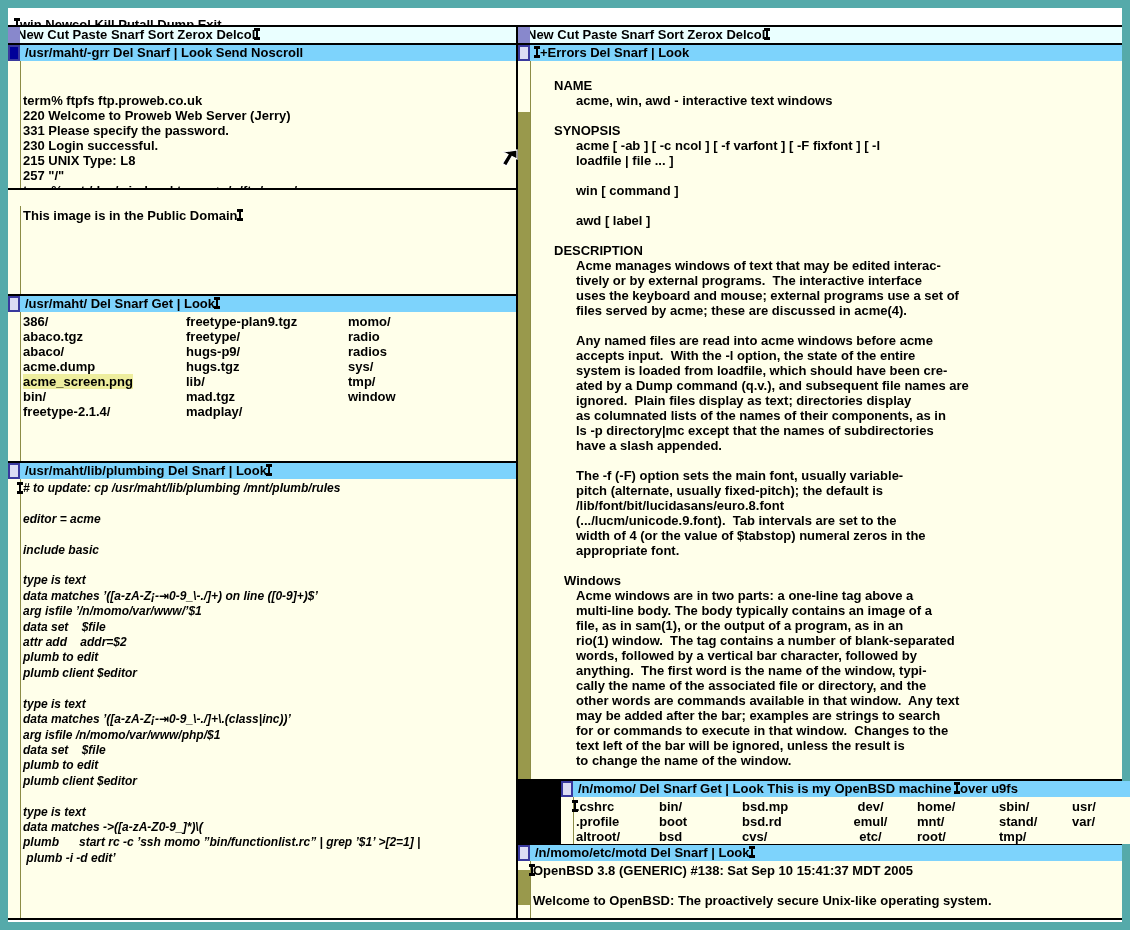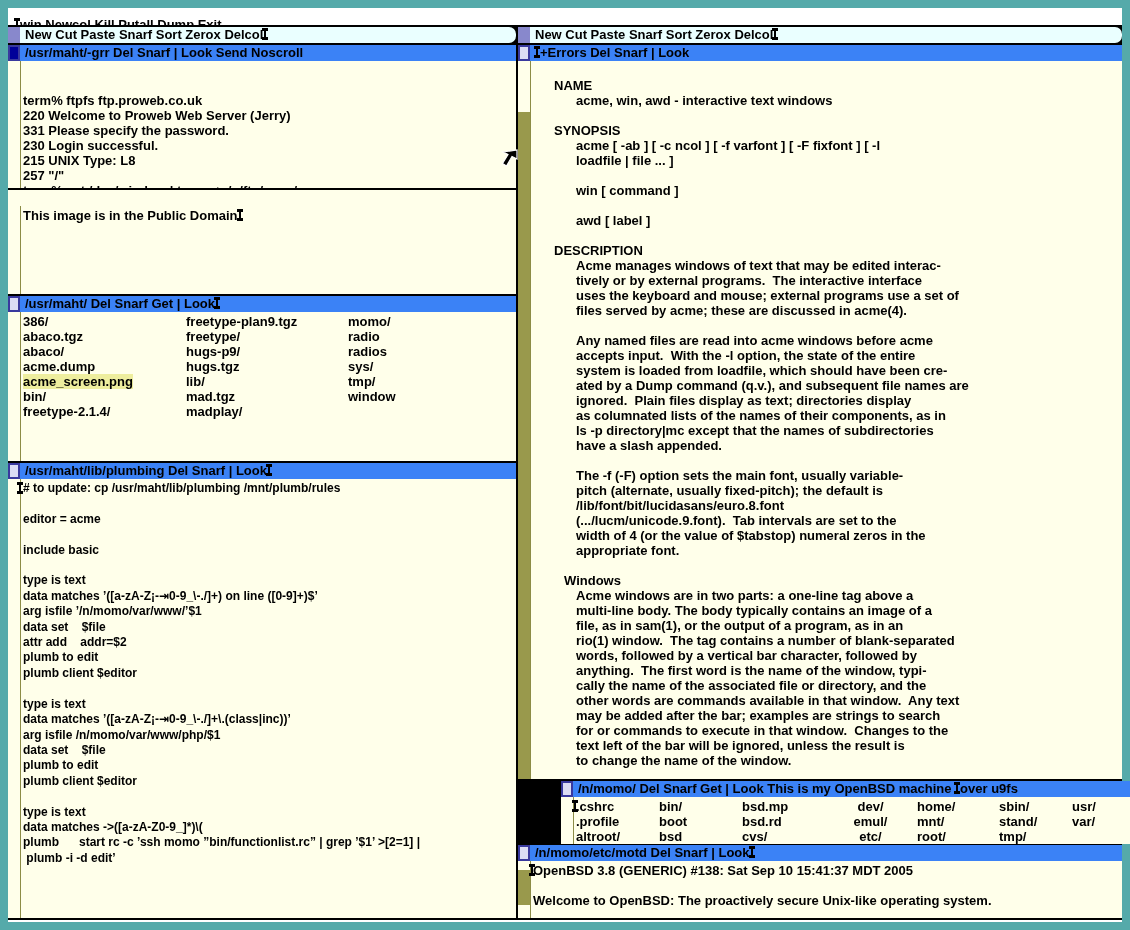--- a/index.html
+++ b/index.html
@@ -8,39 +8,39 @@
   #content{position:absolute;left:8px;top:8px;width:1114px;height:914px;background:#ffffff;}
   #menu-row{position:absolute;left:0;top:8px;width:100%;height:17px;background:#ffffff;
     font-size:13px;line-height:17px;white-space:nowrap;padding-left:7px;box-sizing:border-box;}
   #menu-sep{position:absolute;left:0;top:17px;width:100%;height:2px;background:#000;}
   #columns{position:absolute;left:0;top:19px;width:1114px;height:893px;background:#000;
     box-shadow:inset 1px 0 #000,inset -1px 0 #000;}
   .col{position:absolute;top:0;height:100%;}
   #col-left{left:0;width:508px;}
   #col-right{left:510px;width:604px;}
   .coltag{position:absolute;left:0;top:0;width:100%;height:16px;background:#eaffff;
-    font-size:13px;line-height:16px;white-space:nowrap;padding-left:17px;box-sizing:border-box;border-radius:7px;}
+    font-size:13px;line-height:16px;white-space:nowrap;padding-left:9px;box-sizing:border-box;}
   .window{position:absolute;left:0;width:100%;background:#ffffea;}
-  .tag{position:absolute;left:0;top:0;right:0;height:16px;background:#3b82f6;
+  .tag{position:absolute;left:0;top:0;right:0;height:16px;background:#7dd3fc;
     font-size:13px;line-height:16px;white-space:nowrap;overflow:hidden;
     padding-left:17px;box-sizing:border-box;}
   .tagbox{position:absolute;left:0;top:0;width:12px;height:16px;box-sizing:border-box;}
   .tagbox.colbox{background:#8888cc;}
   .tagbox.dirty{background:#000099;border:2px solid #39399e;}
   .tagbox.clean{background:#dcdcf4;border:2px solid #39399e;}
   .body{position:absolute;left:0;right:0;top:16px;bottom:0;background:#ffffea;overflow:hidden;}
   .sbar{position:absolute;left:0;top:0;bottom:0;width:12px;background:#ffffea;border-right:1px solid #8c8c46;}
   .sbar .thumb{position:absolute;left:0;right:0;background:#ffffea;}
   .sbar .trough{position:absolute;left:0;right:0;background:#99994c;}
   #w5 .sbar{background:#99994c;}
   #w5 .sbar .thumb{top:0;height:51px;}
   #w7 .sbar .trough{top:9px;height:35px;}
   .content{position:absolute;left:13px;top:0;right:0;bottom:0;overflow:hidden;
     padding:2px 0 0 2px;font-size:13px;line-height:15px;white-space:pre;}
-  #w4 .content{font-size:12px;line-height:15.4px;}
+  #w4 .content{font-size:12px;line-height:15.4px;font-style:italic;}
   .man .i0{padding-left:21px;}
   .man .i1{padding-left:43px;}
   .man .iw{padding-left:31px;}
   .grid-row{white-space:pre;}
   .cell{display:inline-block;vertical-align:top;}
   .grid3 .cell:nth-child(1){width:163px;}
   .grid3 .cell:nth-child(2){width:162px;}
   .grid7 .cell:nth-child(1){width:83px;}
   .grid7 .cell:nth-child(2){width:83px;}
   .grid7 .cell:nth-child(3){width:82px;}

